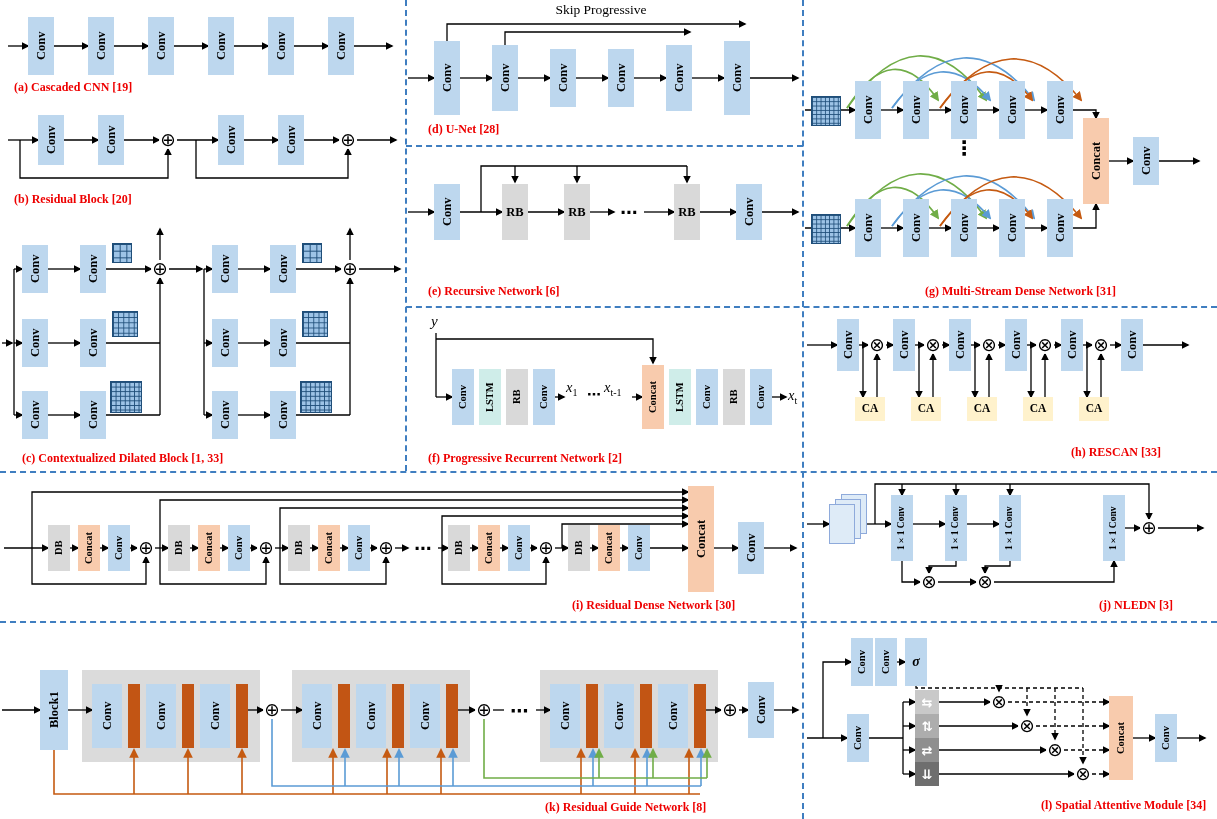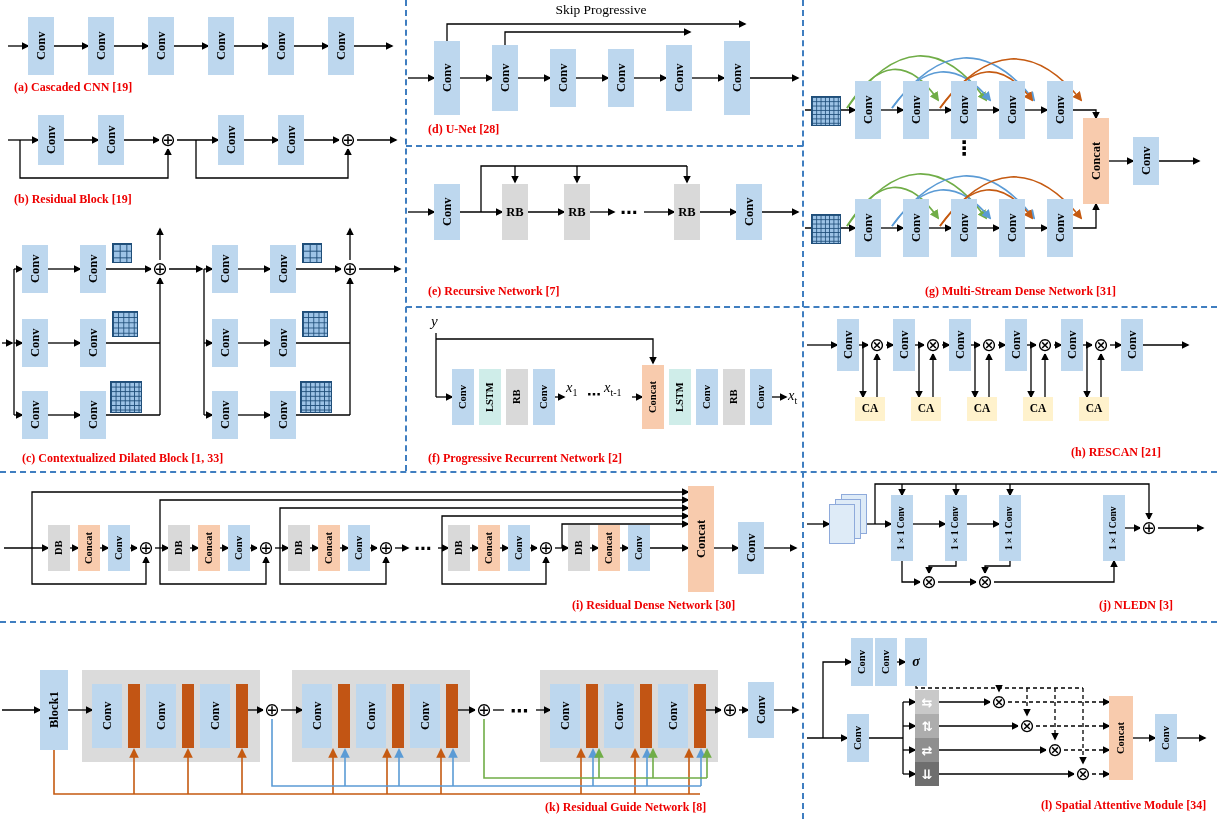--- a/index.html
+++ b/index.html
@@ -96,21 +96,21 @@
       <path d="M357 40 H396" marker-end="url(#mk)"></path>
       <path d="M20 40 V78 H168 V49" marker-end="url(#mk)"></path>
       <path d="M196 40 V78 H348 V49" marker-end="url(#mk)"></path>
     </svg>
     <div class="blk v" style="left:38px;top:15px;width:26px;height:50px">Conv</div>
     <div class="blk v" style="left:98px;top:15px;width:26px;height:50px">Conv</div>
     <div class="blk v" style="left:218px;top:15px;width:26px;height:50px">Conv</div>
     <div class="blk v" style="left:278px;top:15px;width:26px;height:50px">Conv</div>
     <div class="op" style="left:159px;top:31px">⊕</div>
     <div class="op" style="left:339px;top:31px">⊕</div>
-    <div class="cap" style="left:14px;top:92px">(b) Residual Block [19]</div>
+    <div class="cap" style="left:14px;top:92px">(b) Residual Block [20]</div>
   </section>
 
   <section class="panel" style="left:0;top:215px;width:406px;height:257px">
     <svg class="lay" width="406" height="257">
       <path d="M2 128 H12" marker-end="url(#mk)"></path>
       <path d="M14 54 V200"></path>
         <path d="M204 54 V200"></path>
       <path d="M14 54 H22" marker-end="url(#mk)"></path>
         <path d="M14 128 H22" marker-end="url(#mk)"></path>
         <path d="M14 200 H22" marker-end="url(#mk)"></path>
@@ -194,21 +194,21 @@
       <path d="M109 20 V36" marker-end="url(#mk)"></path>
         <path d="M171 20 V36" marker-end="url(#mk)"></path>
         <path d="M281 20 V36" marker-end="url(#mk)"></path>
     </svg>
     <div class="blk v" style="left:28px;top:38px;width:26px;height:56px">Conv</div>
     <div class="blk gray" style="left:96px;top:38px;width:26px;height:56px">RB</div>
     <div class="blk gray" style="left:158px;top:38px;width:26px;height:56px">RB</div>
     <div class="dots" style="left:210px;top:58px;width:26px">⋯</div>
     <div class="blk gray" style="left:268px;top:38px;width:26px;height:56px">RB</div>
     <div class="blk v" style="left:330px;top:38px;width:26px;height:56px">Conv</div>
-    <div class="cap" style="left:22px;top:138px">(e) Recursive Network [7]</div>
+    <div class="cap" style="left:22px;top:138px">(e) Recursive Network [6]</div>
   </section>
 
   <section class="panel" style="left:406px;top:307px;width:397px;height:165px">
     <svg class="lay" width="397" height="165">
       <path d="M30 26 V90"></path>
       <path d="M30 90 H46" marker-end="url(#mk)"></path>
       <path d="M30 32 H247 V56" marker-end="url(#mk)"></path>
       <path d="M149 90 H158" marker-end="url(#mk)"></path>
       <path d="M226 90 H236" marker-end="url(#mk)"></path>
       <path d="M366 90 H380" marker-end="url(#mk)"></path>
@@ -311,21 +311,21 @@
     <div class="op" style="left:65px;top:31px">⊗</div>
     <div class="op" style="left:121px;top:31px">⊗</div>
     <div class="op" style="left:177px;top:31px">⊗</div>
     <div class="op" style="left:233px;top:31px">⊗</div>
     <div class="op" style="left:289px;top:31px">⊗</div>
     <div class="blk yel ca" style="left:52px;top:92px;width:30px;height:24px">CA</div>
     <div class="blk yel ca" style="left:108px;top:92px;width:30px;height:24px">CA</div>
     <div class="blk yel ca" style="left:164px;top:92px;width:30px;height:24px">CA</div>
     <div class="blk yel ca" style="left:220px;top:92px;width:30px;height:24px">CA</div>
     <div class="blk yel ca" style="left:276px;top:92px;width:30px;height:24px">CA</div>
-    <div class="cap" style="left:268px;top:140px">(h) RESCAN [21]</div>
+    <div class="cap" style="left:268px;top:140px">(h) RESCAN [33]</div>
   </section>
 
   <section class="panel" style="left:0;top:472px;width:803px;height:150px">
     <svg class="lay" width="803" height="150">
       <path d="M4 76 H48" marker-end="url(#mk)"></path>
       <path d="M70 76 H78" marker-end="url(#mk)"></path>
         <path d="M100 76 H108" marker-end="url(#mk)"></path>
       <path d="M130 76 H137" marker-end="url(#mk)"></path>
         <path d="M155 76 H168" marker-end="url(#mk)"></path>
       <path d="M190 76 H198" marker-end="url(#mk)"></path>

